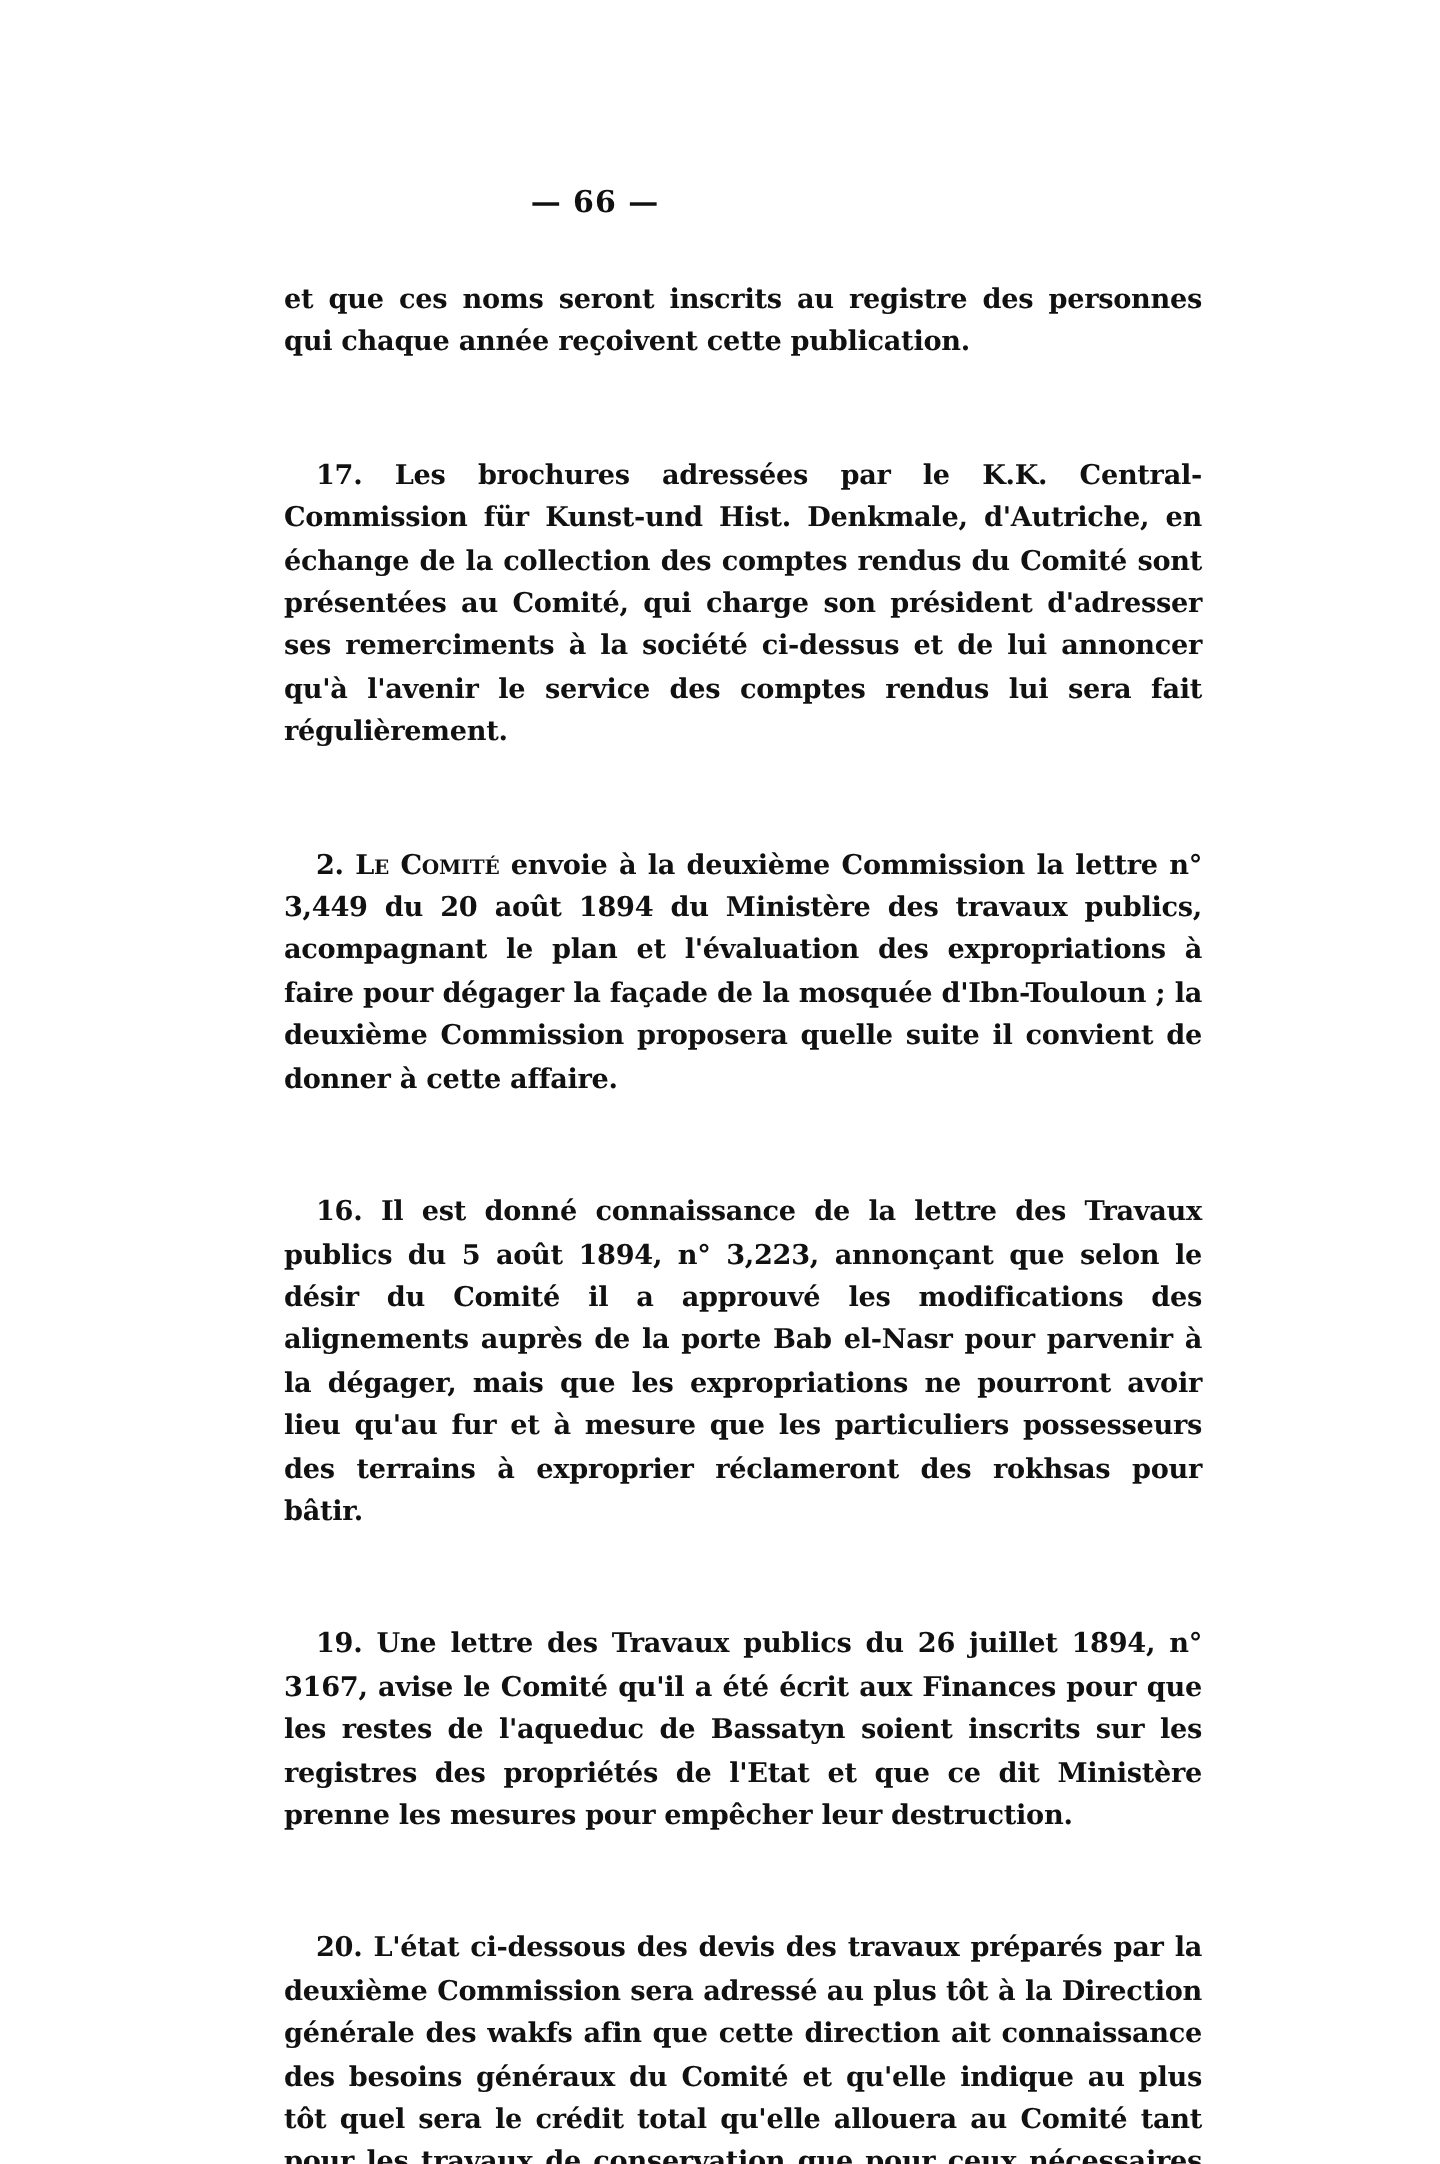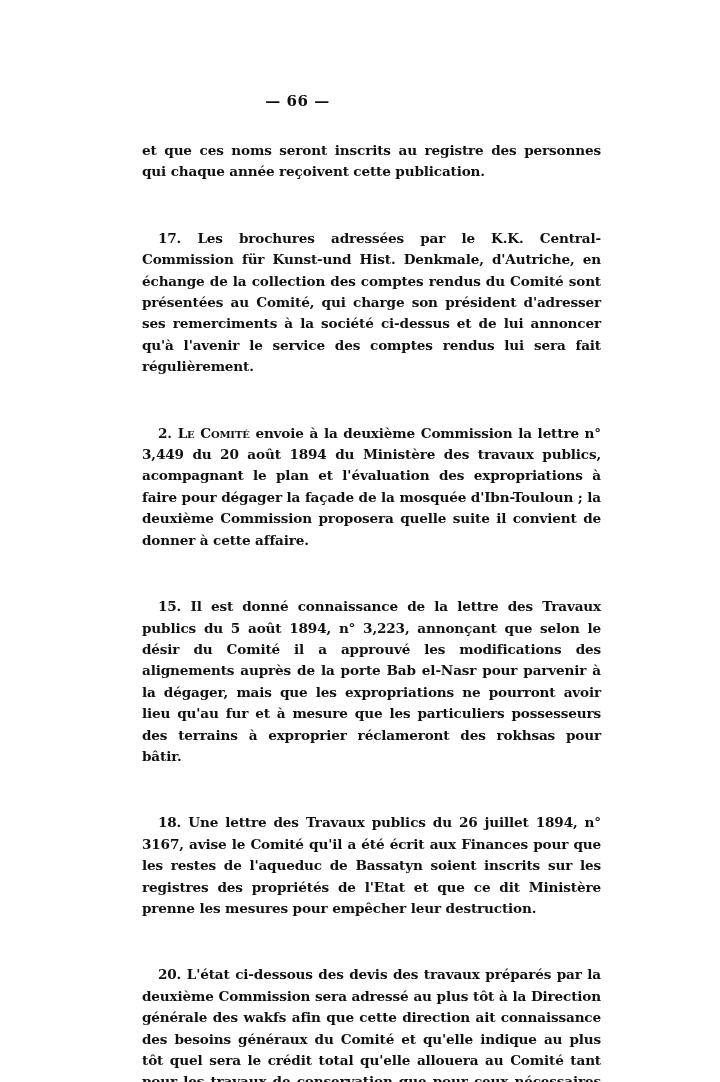--- a/index.html
+++ b/index.html
@@ -42,27 +42,27 @@
     <div class="gap"></div>
 
     <p class="para numbered">
       <span>2.</span>
       <span class="sc">Le Comité</span>
       <span>envoie à la deuxième Commission la lettre n° 3,449 du 20 août 1894 du Ministère des travaux publics, acompagnant le plan et l'évaluation des expropriations à faire pour dégager la façade de la mosquée d'Ibn-Touloun ; la deuxième Commission proposera quelle suite il convient de donner à cette affaire.</span>
     </p>
     <div class="gap"></div>
 
     <p class="para numbered">
-      <span>15.</span>
+      <span>16.</span>
       <span>Il est donné connaissance de la lettre des Travaux publics du 5 août 1894, n° 3,223, annonçant que selon le désir du Comité il a approuvé les modifications des alignements auprès de la porte Bab el-Nasr pour parvenir à la dégager, mais que les expropriations ne pourront avoir lieu qu'au fur et à mesure que les particuliers possesseurs des terrains à exproprier réclameront des rokhsas pour bâtir.</span>
     </p>
     <div class="gap"></div>
 
     <p class="para numbered">
-      <span>18.</span>
+      <span>19.</span>
       <span>Une lettre des Travaux publics du 26 juillet 1894, n° 3167, avise le Comité qu'il a été écrit aux Finances pour que les restes de l'aqueduc de Bassatyn soient inscrits sur les registres des propriétés de l'Etat et que ce dit Ministère prenne les mesures pour empêcher leur destruction.</span>
     </p>
     <div class="gap"></div>
 
     <p class="para numbered">
       <span>20.</span>
       <span>L'état ci-dessous des devis des travaux préparés par la deuxième Commission sera adressé au plus tôt à la Direction générale des wakfs afin que cette direction ait connaissance des besoins généraux du Comité et qu'elle indique au plus tôt quel sera le crédit total qu'elle allouera au Comité tant pour les travaux de conservation que pour ceux nécessaires à l'entretien des monuments classés lesquels sont portés à sa charge.</span>
     </p>
   </div>
 </div>

